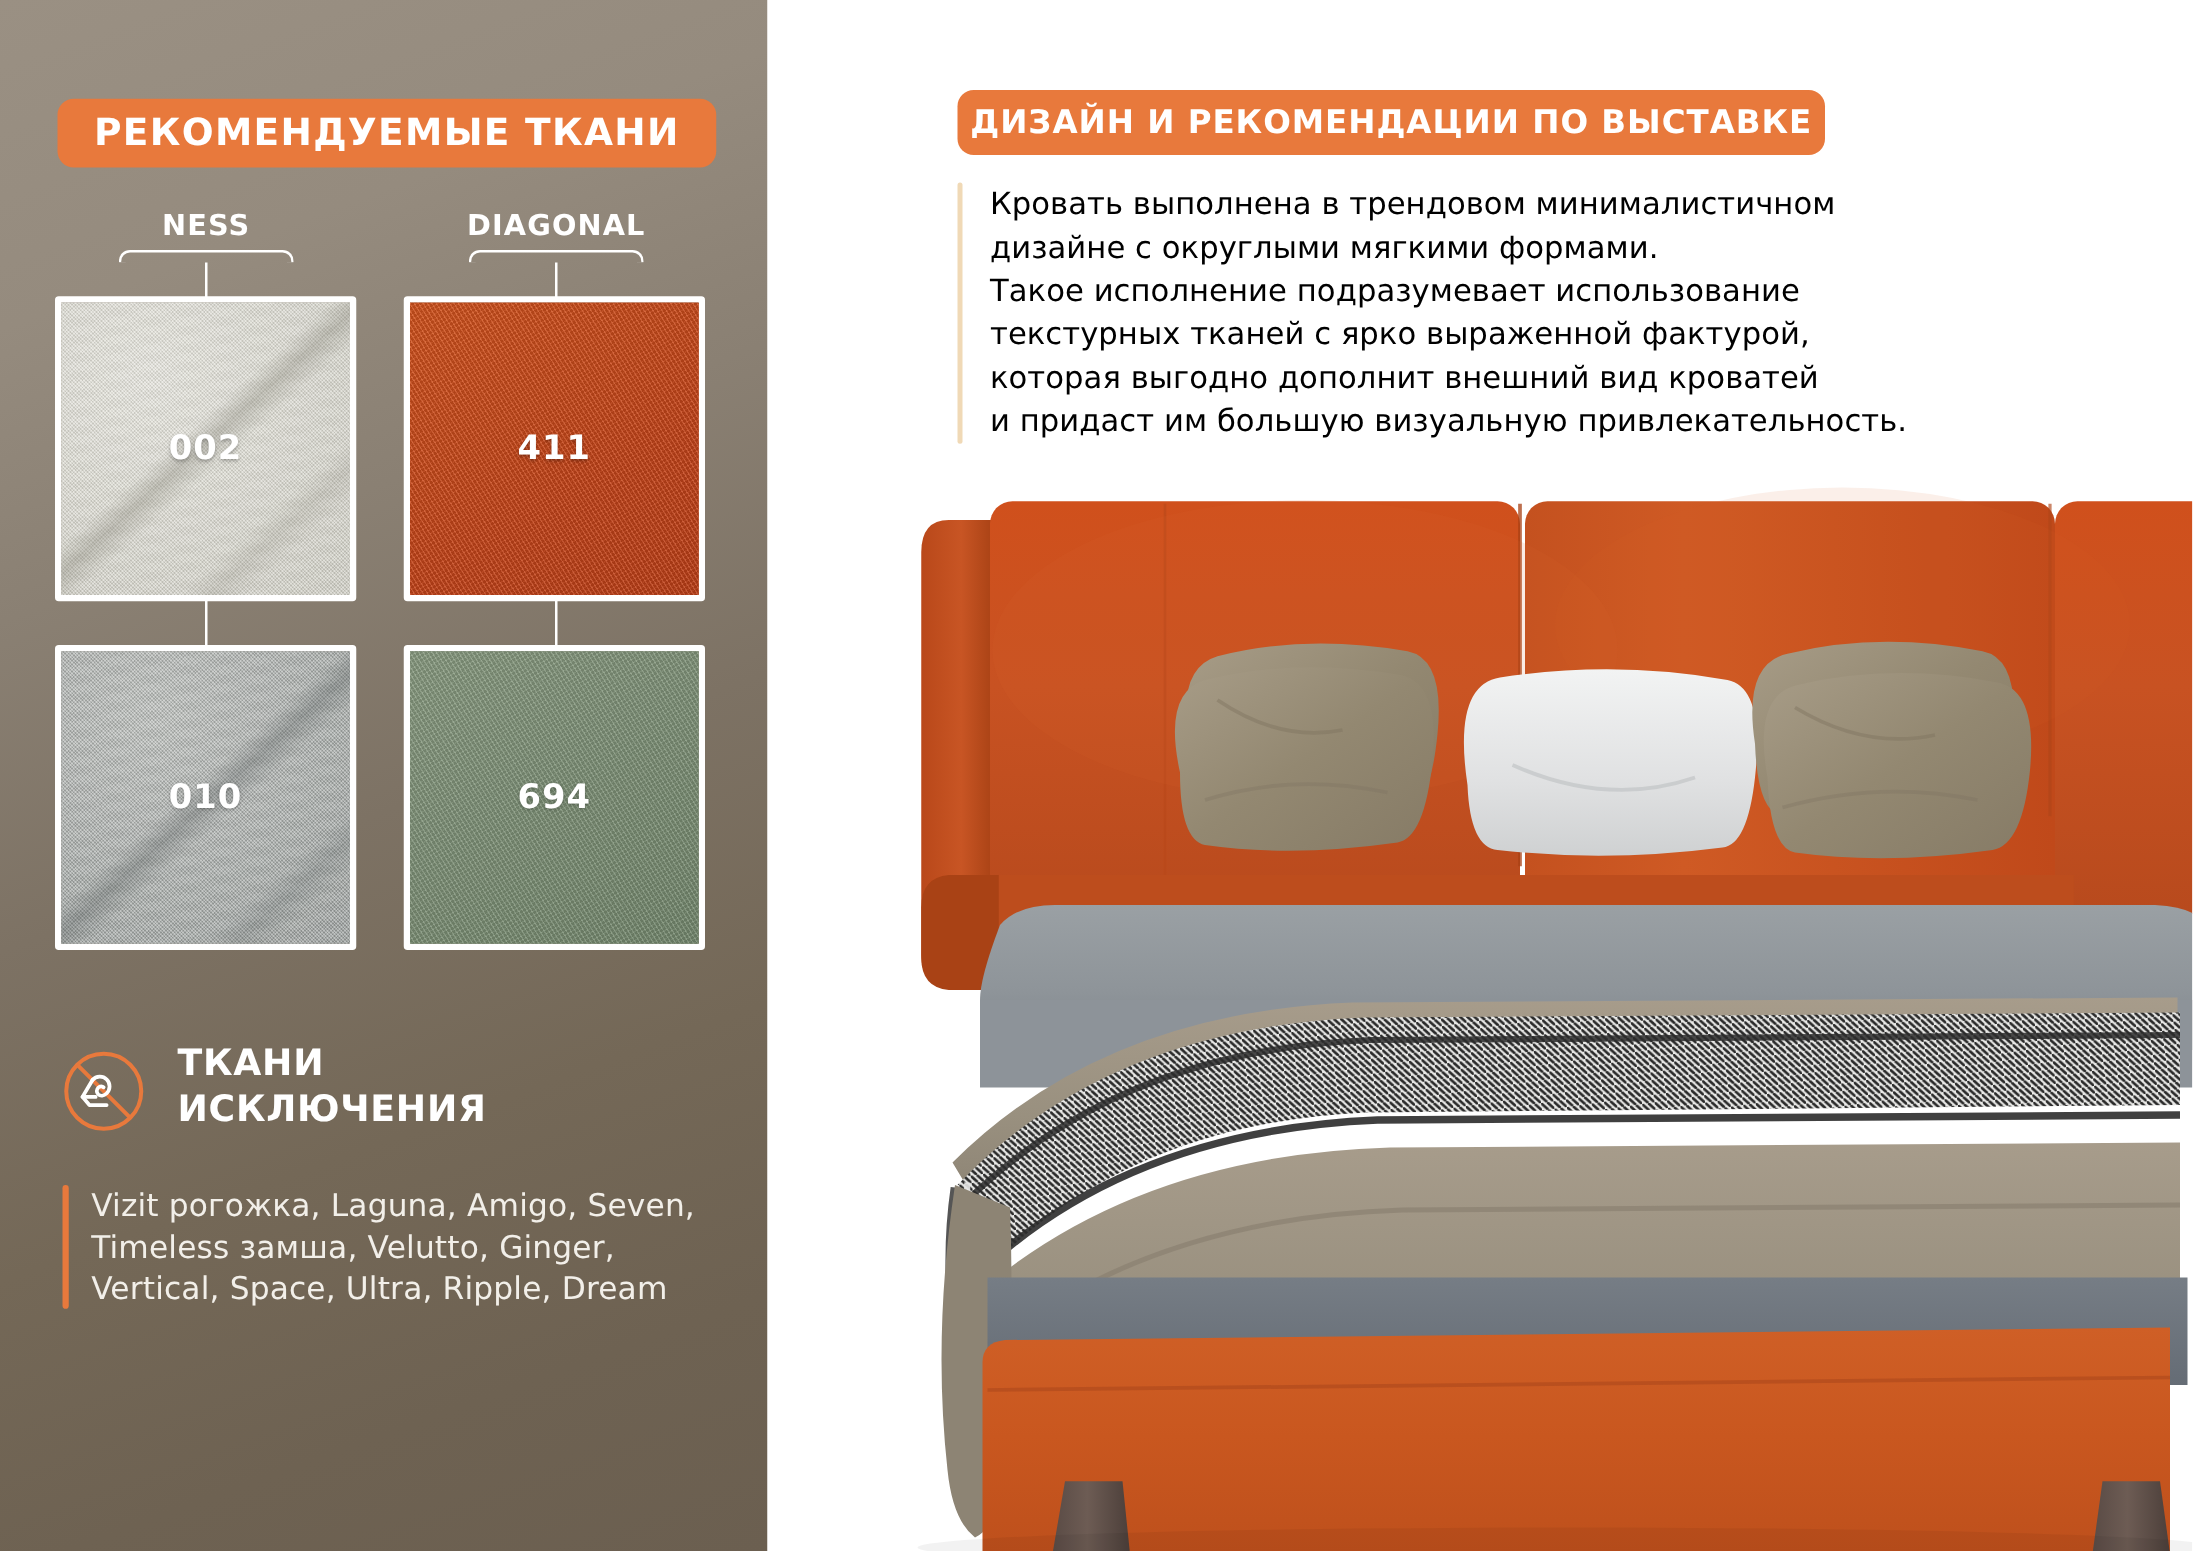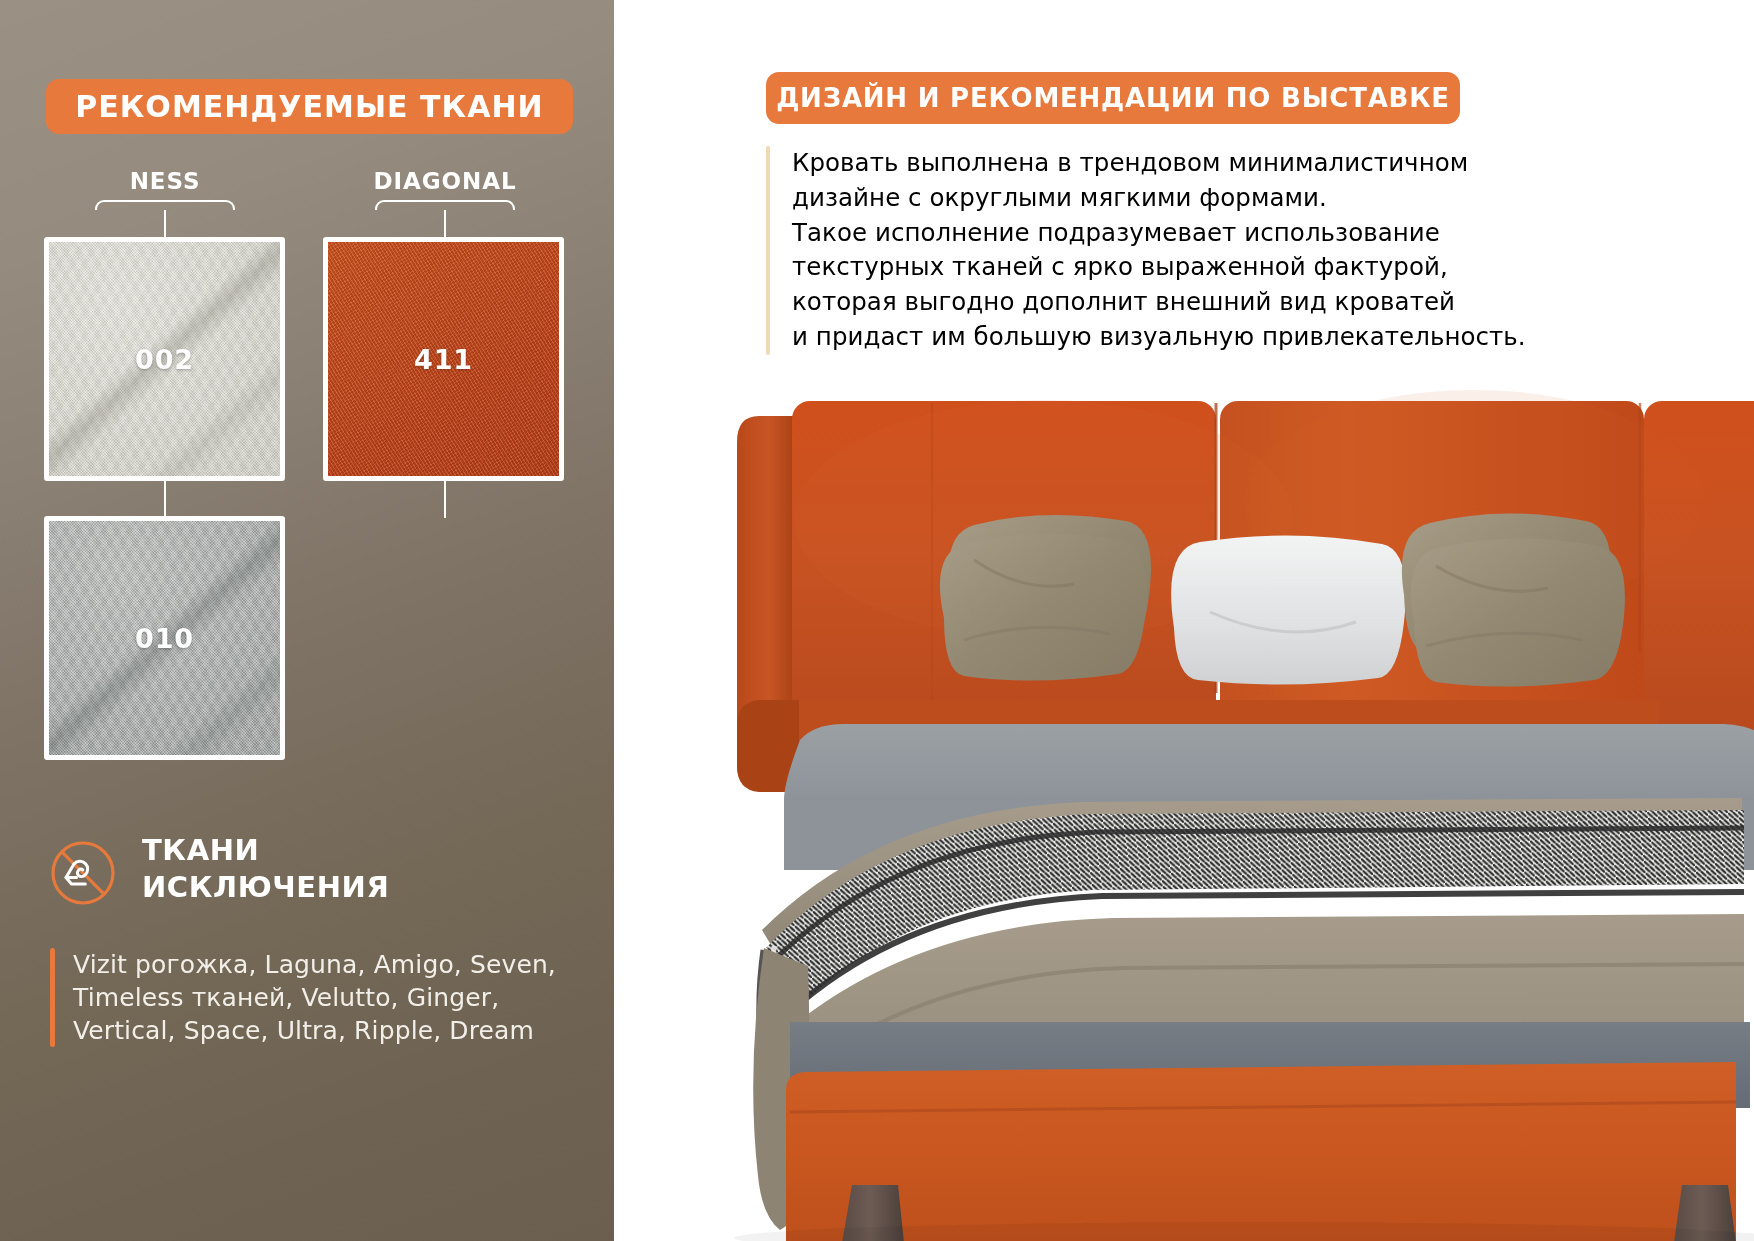--- a/index.html
+++ b/index.html
@@ -231,41 +231,45 @@
     <div class="swatch" style="left:323px; top:237px; width:241px; height:244px;">
       <div class="tex tex-411"></div>
       <div class="num">411</div>
     </div>
 
     <div class="swatch" style="left:44px; top:516px; width:241px; height:244px;">
       <div class="tex tex-010"></div>
       <div class="num">010</div>
     </div>
 
+    <div class="swatch" style="left:323px; top:516px; width:241px; height:244px;">
+      <div class="tex tex-694"></div>
+      <div class="num">694</div>
+    </div>
 
     <div class="excl-row">
       <span class="no-fabric-icon">
         <svg viewBox="0 0 66 66" width="66" height="66" fill="none">
           <circle cx="33" cy="33" r="30" stroke="#e8793c" stroke-width="3.2"></circle>
           <line x1="11.9" y1="11.9" x2="54.1" y2="54.1" stroke="#e8793c" stroke-width="3.2"></line>
           <path d="M24 24c3-3.4 8.2-3.6 11.4-.4 3.1 3.1 3 8.1-.2 11.2-2 2-4.9 2.3-6.7.6-1.5-1.5-1.4-3.9.2-5.4 1.3-1.2 3.2-1.2 4.2-.1" stroke="#ffffff" stroke-width="3" stroke-linecap="round" stroke-linejoin="round"></path>
           <path d="M24 24 16 37.5h10.5" stroke="#ffffff" stroke-width="3" stroke-linecap="round" stroke-linejoin="round"></path>
           <path d="M16 37.5l5.5 6.5h13.8" stroke="#ffffff" stroke-width="3" stroke-linecap="round" stroke-linejoin="round"></path>
         </svg>
       </span>
       <span class="excl-title">
         <span>ТКАНИ</span><br>
         <span>ИСКЛЮЧЕНИЯ</span>
       </span>
     </div>
 
     <div class="excl-list-wrap">
       <div class="excl-bar"></div>
       <div class="excl-list" style="white-space:pre-line;">Vizit рогожка, Laguna, Amigo, Seven,
-Timeless тканей, Velutto, Ginger,
+Timeless замша, Velutto, Ginger,
 Vertical, Space, Ultra, Ripple, Dream</div>
     </div>
   </div>
 
   <div class="right-panel">
 
     <div class="badge badge-right">ДИЗАЙН И РЕКОМЕНДАЦИИ ПО ВЫСТАВКЕ</div>
 
     <div class="desc-wrap">
       <div class="desc-bar"></div>

